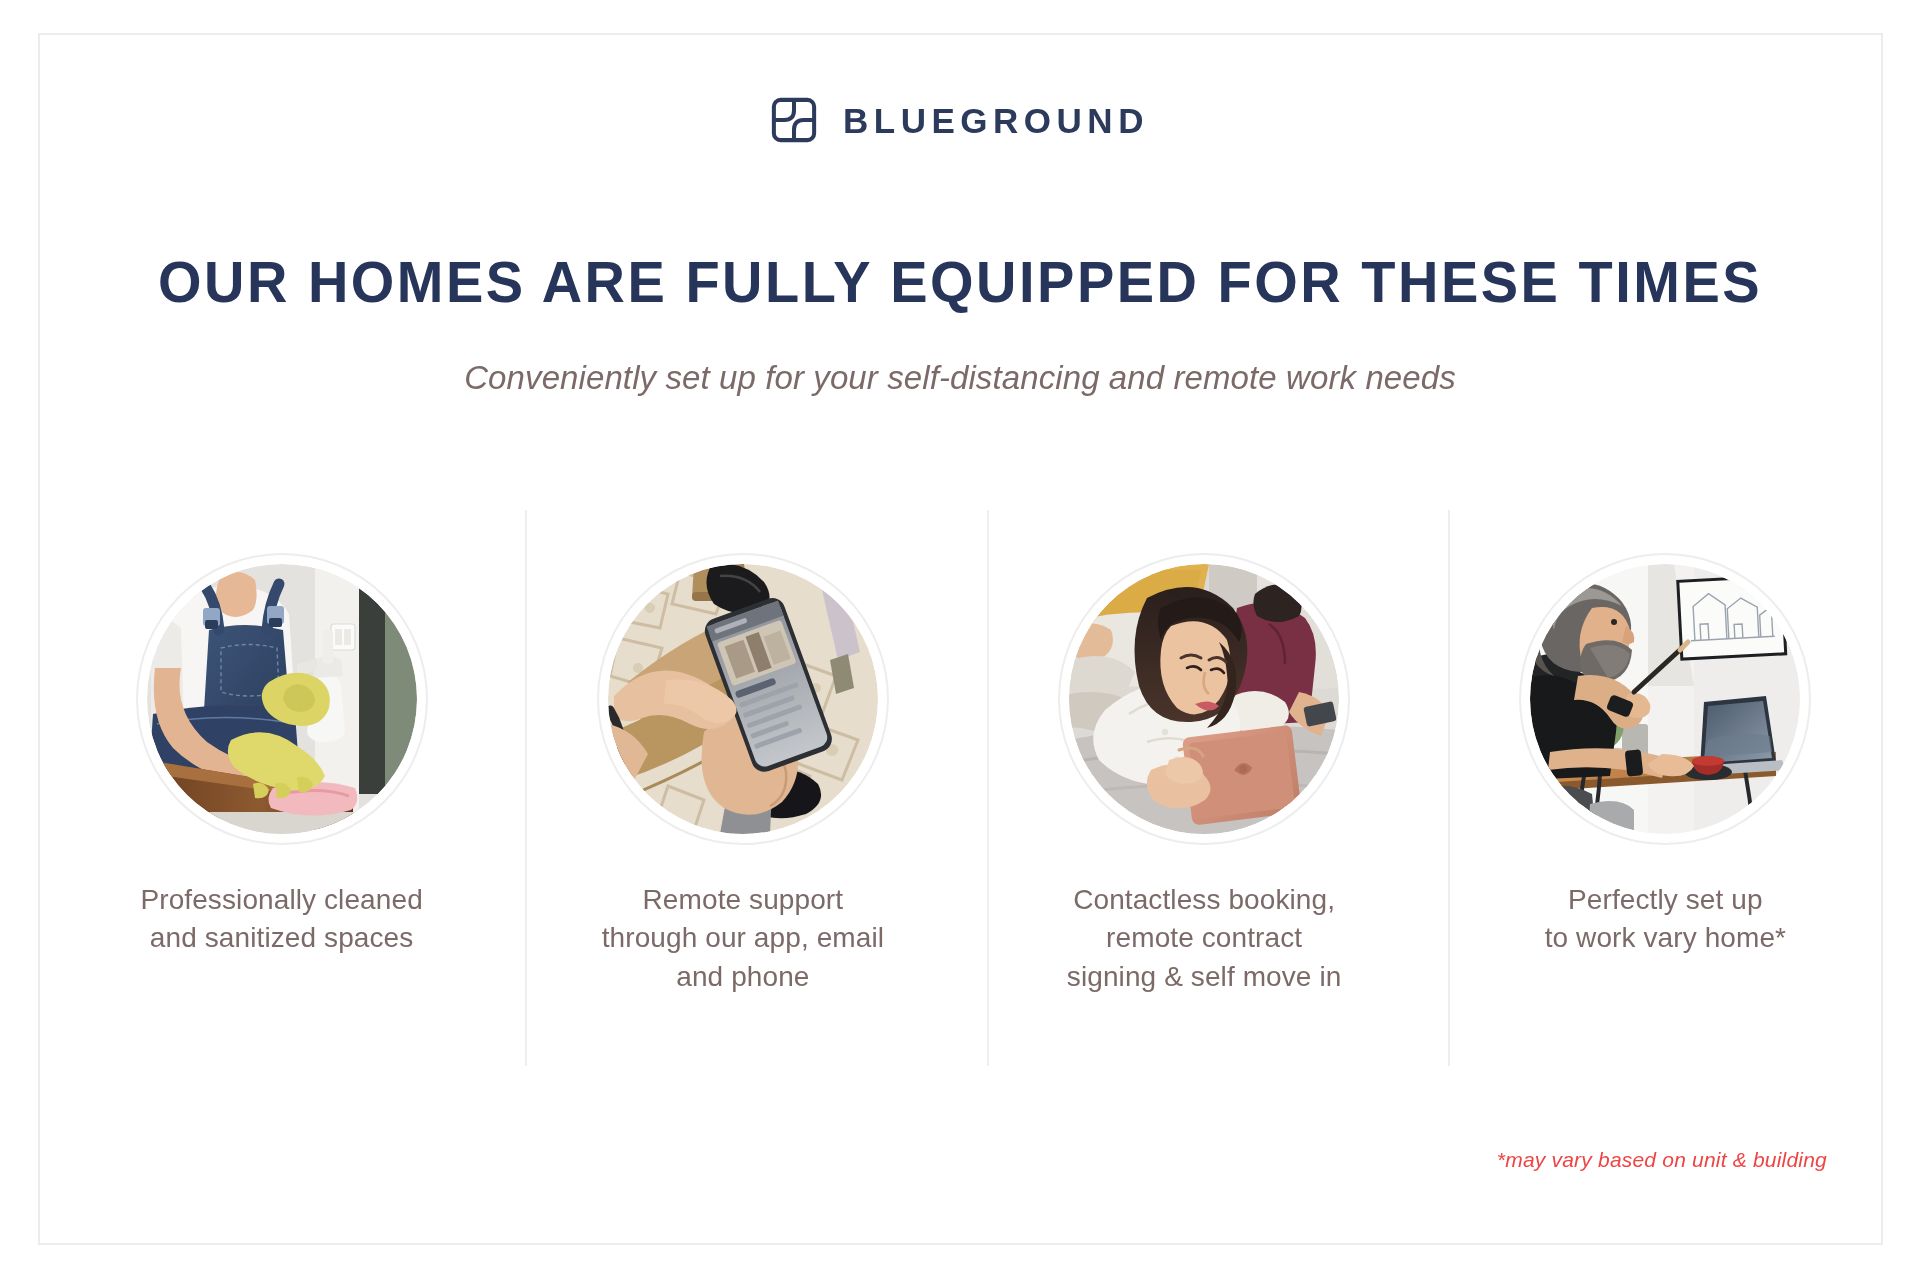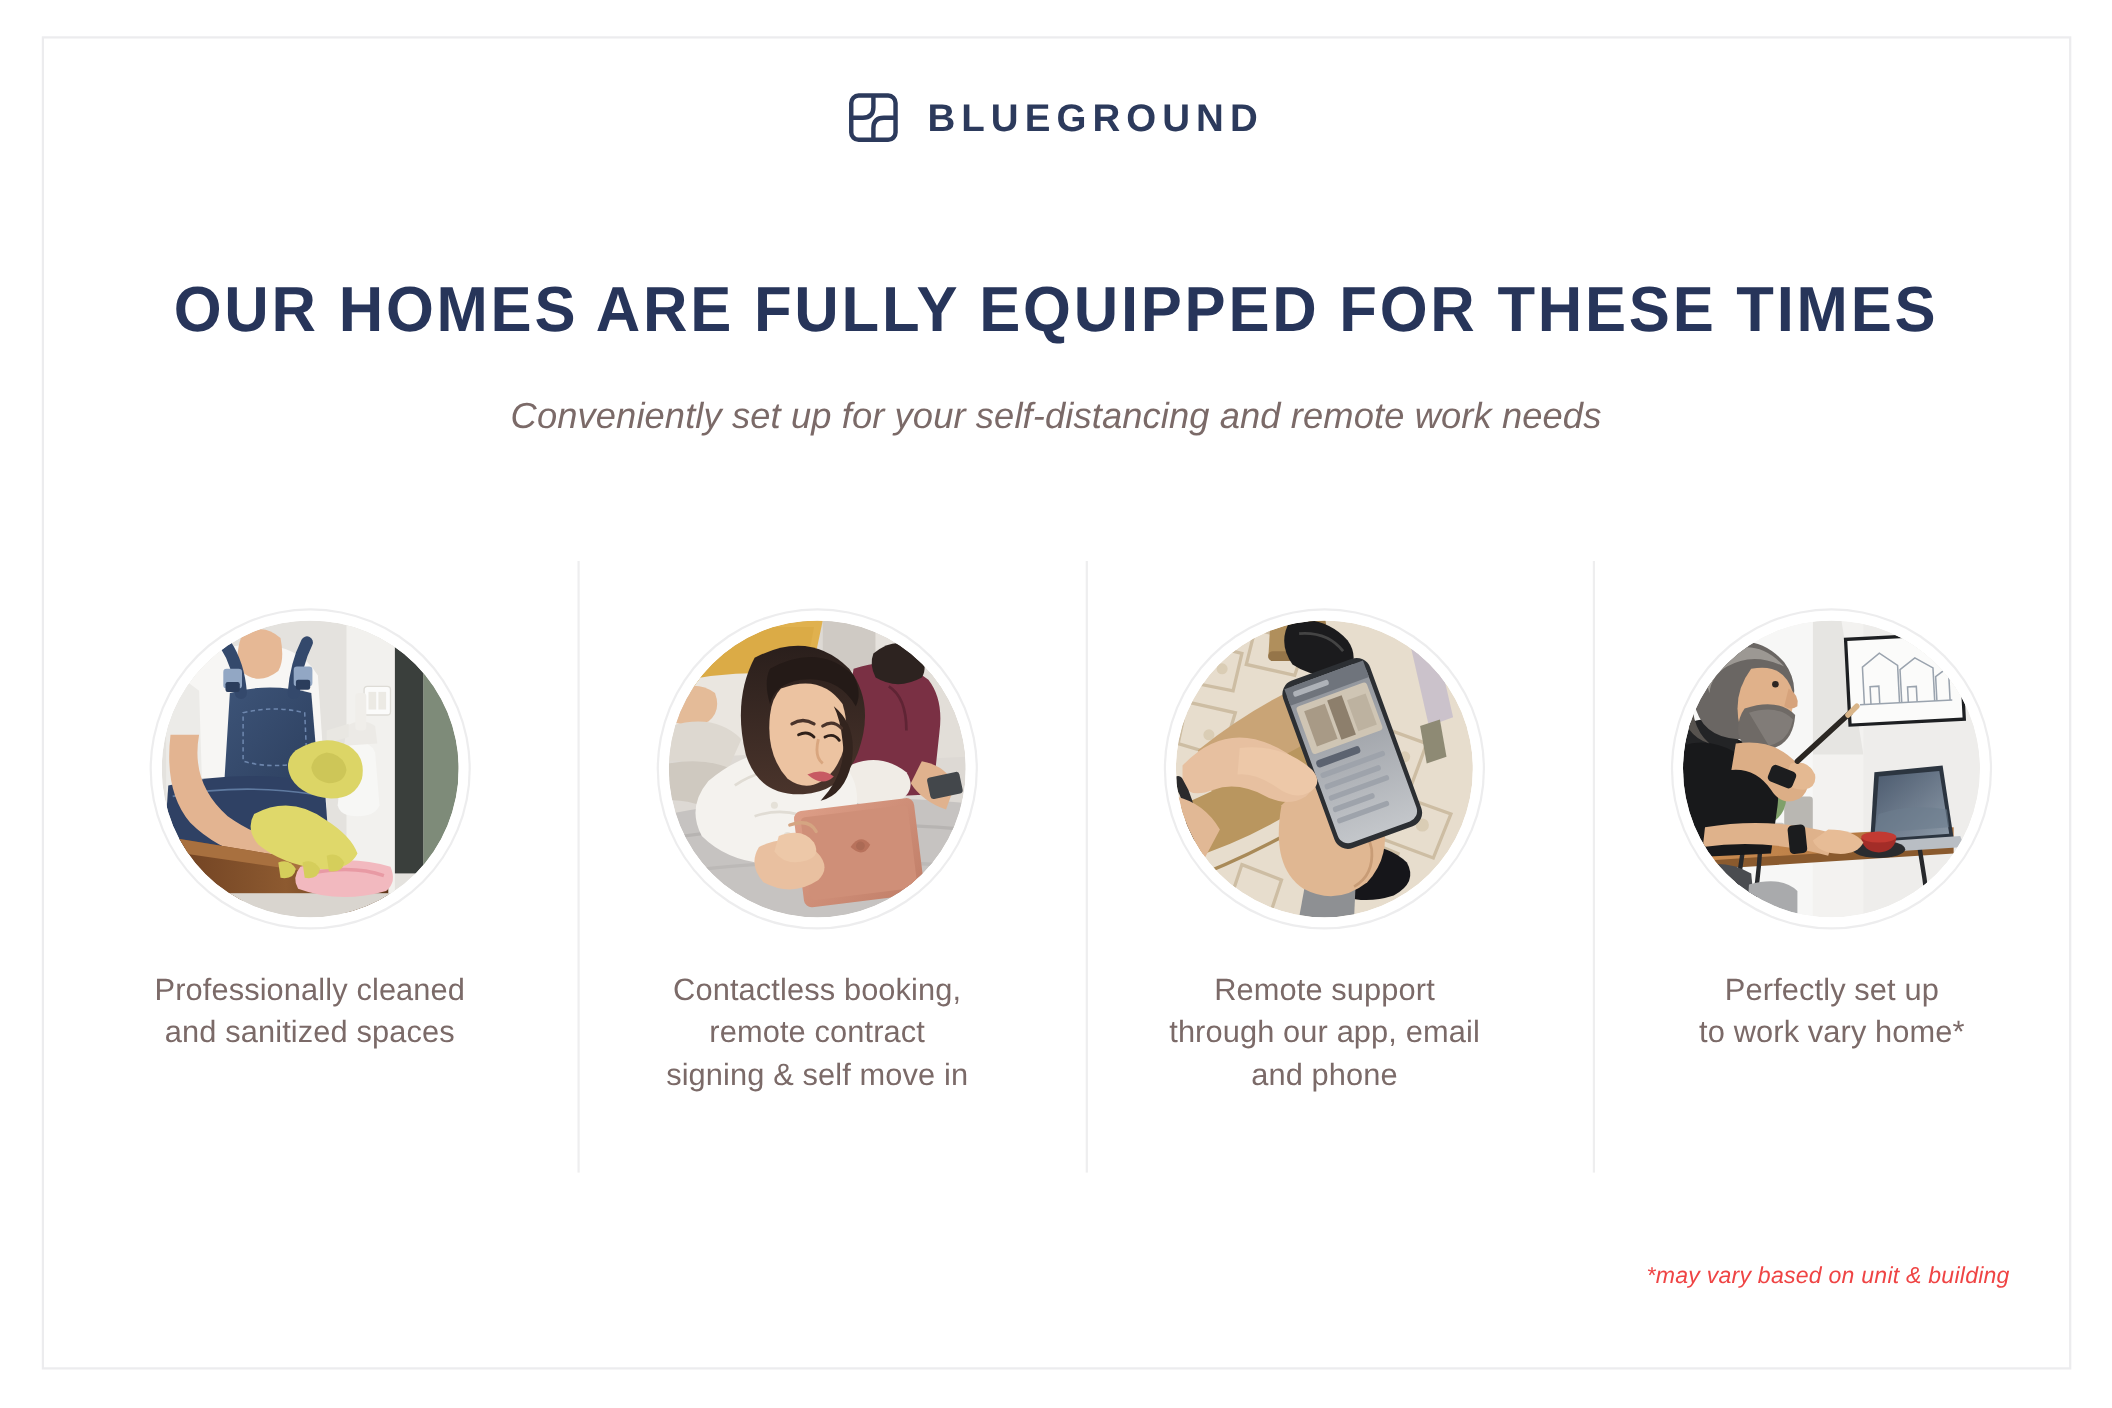--- a/index.html
+++ b/index.html
@@ -30,21 +30,21 @@
     height: 1212px;
     box-sizing: border-box;
     border: 2px solid #ececee;
     background: #ffffff;
   }
 
   
   .brand {
     position: absolute;
     left: 0;
-    top: 84px;
+    top: 97px;
     width: 1920px;
     display: flex;
     align-items: center;
     justify-content: center;
     gap: 26px;
   }
   .brand-mark {
     width: 46px;
     height: 46px;
     display: block;
@@ -254,104 +254,20 @@
               <rect x="176" y="66" width="10" height="34" rx="3" fill="#f0eeea"></rect>
 
               <path d="M122 118 q26 -16 48 -4 q16 10 12 30 q-6 18 -28 18 q-26 -2 -36 -18 q-8 -16 4 -26z" fill="#dcd566"></path>
               <path d="M150 120 q16 2 18 16 q-2 12 -16 12 q-14 -2 -16 -14 q2 -12 14 -14z" fill="#cdc658"></path>
             </g>
           </svg>
         </div>
       </div>
       <div class="caption">Professionally cleaned
 and sanitized spaces</div>
-    </div>
-
-    <div class="feature">
-      <div class="thumb">
-        <div class="thumb-inner">
-          <svg viewBox="0 0 270 270" xmlns="http://www.w3.org/2000/svg">
-            <defs>
-              <clipPath id="c3">
-                  <circle cx="135" cy="135" r="135"></circle>
-                </clipPath>
-              <linearGradient id="rosegold" x1="0" y1="0" x2="1" y2="1">
-                <stop offset="0%" stop-color="#dd9e87"></stop>
-                  <stop offset="100%" stop-color="#c07e68"></stop>
-              </linearGradient>
-              <linearGradient id="hair3" x1="0" y1="0" x2="0" y2="1">
-                <stop offset="0%" stop-color="#2a1f1c"></stop>
-                  <stop offset="100%" stop-color="#4a342b"></stop>
-              </linearGradient>
-            </defs>
-            <g clip-path="url(#c3)">
-
-              <rect x="0" y="0" width="270" height="270" fill="#ddd9d4"></rect>
-
-              <path d="M18 0 l122 0 l-14 66 l-116 0z" fill="#e0b14e"></path>
-              <path d="M24 6 l108 0 l-10 54 l-104 0z" fill="#d7a63f" opacity="0.55"></path>
-              <rect x="140" y="0" width="48" height="52" fill="#cfcac4"></rect>
-              <rect x="188" y="0" width="82" height="60" fill="#e6e2dd"></rect>
-
-              <path d="M0 58 q70 -18 150 -4 l0 64 -150 8z" fill="#eae6e0"></path>
-              <path d="M150 48 q60 -10 120 6 l0 70 -120 6z" fill="#e2ded8"></path>
-
-              <path d="M0 176 q120 -24 270 -10 l0 104 -270 0z" fill="#c6c3c1"></path>
-              <path d="M0 198 q130 -20 270 -8" stroke="#b7b4b2" stroke-width="3" fill="none"></path>
-              <path d="M0 230 q130 -18 270 -6" stroke="#bcb9b7" stroke-width="3" fill="none"></path>
-
-              <path d="M168 44 q38 -14 68 10 q14 18 10 48 l-6 56 -76 4 q-8 -60 4 -118z" fill="#7a3044"></path>
-              <path d="M186 30 q22 -18 42 -2 q8 14 2 24 q-22 12 -42 0 q-6 -12 -2 -22z" fill="#2d2320"></path>
-              <path d="M230 128 q22 4 30 22 l-8 22 q-22 -8 -32 -24z" fill="#e0b28e"></path>
-              <rect x="236" y="140" width="30" height="20" rx="3" fill="#43474b" transform="rotate(-12 251 150)"></rect>
-              <path d="M200 60 q16 10 16 40" stroke="#5f2434" stroke-width="2.5" fill="none"></path>
-
-              <path d="M160 134 q30 -16 56 4 q10 16 -6 26 q-32 12 -52 -6 q-8 -14 2 -24z" fill="#f0ece6"></path>
-
-              <path d="M0 68 q22 -16 42 -2 q6 16 -6 26 q-24 8 -38 -4z" fill="#e4bb98"></path>
-              <path d="M2 96 q40 -12 64 12 l-16 36 q-34 -20 -54 -16z" fill="#ddd8d0"></path>
-              <path d="M0 130 q46 -8 74 16 l-10 40 q-40 -26 -68 -22z" fill="#cfc9c0"></path>
-
-              <path d="M36 146 q52 -44 116 -20 q24 16 18 50 q-6 36 -48 44 q-60 8 -92 -24 q-14 -26 6 -50z" fill="#f4f2ee"></path>
-              <path d="M60 150 q32 -22 68 -8" stroke="#e0dcd4" stroke-width="2.5" fill="none"></path>
-              <path d="M78 178 q30 -10 58 6" stroke="#e0dcd4" stroke-width="2.5" fill="none"></path>
-              <circle cx="108" cy="196" r="3.6" fill="#e5e1d8"></circle>
-              <circle cx="96" cy="168" r="3.2" fill="#e5e1d8"></circle>
-
-              <path d="M78 34 q50 -26 86 10 q24 32 8 76 q-14 36 -50 38 q-40 2 -52 -36 q-12 -50 8 -88z" fill="url(#hair3)"></path>
-
-              <path d="M102 62 q36 -14 56 14 q10 34 -8 60 q-20 24 -42 8 q-20 -22 -16 -58 q2 -16 10 -24z" fill="#ecc3a1"></path>
-
-              <path d="M92 44 q44 -24 76 6 q8 16 2 28 q-16 -28 -50 -24 q-24 4 -28 22 q-6 -20 0 -32z" fill="#241a17"></path>
-              <path d="M150 78 q22 18 16 52 q-6 28 -28 34 q24 -26 20 -54 q-2 -20 -8 -32z" fill="#33241e"></path>
-
-              <path d="M112 94 q10 -6 20 0" stroke="#4a342b" stroke-width="3" fill="none" stroke-linecap="round"></path>
-              <path d="M140 96 q9 -6 17 2" stroke="#4a342b" stroke-width="3" fill="none" stroke-linecap="round"></path>
-              <path d="M118 104 q8 -4 14 2" stroke="#2f2019" stroke-width="2.6" fill="none" stroke-linecap="round"></path>
-              <path d="M142 106 q8 -4 13 3" stroke="#2f2019" stroke-width="2.6" fill="none" stroke-linecap="round"></path>
-              <path d="M136 108 q-4 16 4 22" stroke="#d9a67f" stroke-width="2.6" fill="none"></path>
-              <path d="M126 140 q14 -6 24 2 q-10 10 -24 -2z" fill="#c75a63"></path>
-
-              <g transform="rotate(-7 166 212)">
-                <rect x="118" y="168" width="110" height="88" rx="7" fill="url(#rosegold)"></rect>
-                <rect x="124" y="174" width="98" height="76" rx="4" fill="#cf8f78"></rect>
-                <path d="M166 206 q10 -12 18 0 q-8 12 -18 0z" fill="#b8725c"></path>
-                <circle cx="175" cy="206" r="4" fill="#ab6a55"></circle>
-              </g>
-
-              <path d="M82 206 q28 -14 52 4 q14 14 2 26 q-24 16 -50 2 q-14 -16 -4 -32z" fill="#e9c0a0"></path>
-              <path d="M100 196 q22 -8 32 6 q6 12 -6 16 q-20 6 -30 -8z" fill="#edc8a8"></path>
-              <path d="M110 186 q18 -6 24 6" stroke="#d5a582" stroke-width="3" fill="none" stroke-linecap="round"></path>
-            </g>
-          </svg>
-        </div>
-      </div>
-      <div class="caption">Contactless booking,
-remote contract
-signing &amp; self move in</div>
     </div>
 
     <div class="feature">
       <div class="thumb">
         <div class="thumb-inner">
           <svg viewBox="0 0 270 270" xmlns="http://www.w3.org/2000/svg">
             <defs>
               <clipPath id="c2">
                   <circle cx="135" cy="135" r="135"></circle>
                 </clipPath>
@@ -431,20 +347,104 @@
       <div class="caption">Remote support
 through our app, email
 and phone</div>
     </div>
 
     <div class="feature">
       <div class="thumb">
         <div class="thumb-inner">
           <svg viewBox="0 0 270 270" xmlns="http://www.w3.org/2000/svg">
             <defs>
+              <clipPath id="c3">
+                  <circle cx="135" cy="135" r="135"></circle>
+                </clipPath>
+              <linearGradient id="rosegold" x1="0" y1="0" x2="1" y2="1">
+                <stop offset="0%" stop-color="#dd9e87"></stop>
+                  <stop offset="100%" stop-color="#c07e68"></stop>
+              </linearGradient>
+              <linearGradient id="hair3" x1="0" y1="0" x2="0" y2="1">
+                <stop offset="0%" stop-color="#2a1f1c"></stop>
+                  <stop offset="100%" stop-color="#4a342b"></stop>
+              </linearGradient>
+            </defs>
+            <g clip-path="url(#c3)">
+
+              <rect x="0" y="0" width="270" height="270" fill="#ddd9d4"></rect>
+
+              <path d="M18 0 l122 0 l-14 66 l-116 0z" fill="#e0b14e"></path>
+              <path d="M24 6 l108 0 l-10 54 l-104 0z" fill="#d7a63f" opacity="0.55"></path>
+              <rect x="140" y="0" width="48" height="52" fill="#cfcac4"></rect>
+              <rect x="188" y="0" width="82" height="60" fill="#e6e2dd"></rect>
+
+              <path d="M0 58 q70 -18 150 -4 l0 64 -150 8z" fill="#eae6e0"></path>
+              <path d="M150 48 q60 -10 120 6 l0 70 -120 6z" fill="#e2ded8"></path>
+
+              <path d="M0 176 q120 -24 270 -10 l0 104 -270 0z" fill="#c6c3c1"></path>
+              <path d="M0 198 q130 -20 270 -8" stroke="#b7b4b2" stroke-width="3" fill="none"></path>
+              <path d="M0 230 q130 -18 270 -6" stroke="#bcb9b7" stroke-width="3" fill="none"></path>
+
+              <path d="M168 44 q38 -14 68 10 q14 18 10 48 l-6 56 -76 4 q-8 -60 4 -118z" fill="#7a3044"></path>
+              <path d="M186 30 q22 -18 42 -2 q8 14 2 24 q-22 12 -42 0 q-6 -12 -2 -22z" fill="#2d2320"></path>
+              <path d="M230 128 q22 4 30 22 l-8 22 q-22 -8 -32 -24z" fill="#e0b28e"></path>
+              <rect x="236" y="140" width="30" height="20" rx="3" fill="#43474b" transform="rotate(-12 251 150)"></rect>
+              <path d="M200 60 q16 10 16 40" stroke="#5f2434" stroke-width="2.5" fill="none"></path>
+
+              <path d="M160 134 q30 -16 56 4 q10 16 -6 26 q-32 12 -52 -6 q-8 -14 2 -24z" fill="#f0ece6"></path>
+
+              <path d="M0 68 q22 -16 42 -2 q6 16 -6 26 q-24 8 -38 -4z" fill="#e4bb98"></path>
+              <path d="M2 96 q40 -12 64 12 l-16 36 q-34 -20 -54 -16z" fill="#ddd8d0"></path>
+              <path d="M0 130 q46 -8 74 16 l-10 40 q-40 -26 -68 -22z" fill="#cfc9c0"></path>
+
+              <path d="M36 146 q52 -44 116 -20 q24 16 18 50 q-6 36 -48 44 q-60 8 -92 -24 q-14 -26 6 -50z" fill="#f4f2ee"></path>
+              <path d="M60 150 q32 -22 68 -8" stroke="#e0dcd4" stroke-width="2.5" fill="none"></path>
+              <path d="M78 178 q30 -10 58 6" stroke="#e0dcd4" stroke-width="2.5" fill="none"></path>
+              <circle cx="108" cy="196" r="3.6" fill="#e5e1d8"></circle>
+              <circle cx="96" cy="168" r="3.2" fill="#e5e1d8"></circle>
+
+              <path d="M78 34 q50 -26 86 10 q24 32 8 76 q-14 36 -50 38 q-40 2 -52 -36 q-12 -50 8 -88z" fill="url(#hair3)"></path>
+
+              <path d="M102 62 q36 -14 56 14 q10 34 -8 60 q-20 24 -42 8 q-20 -22 -16 -58 q2 -16 10 -24z" fill="#ecc3a1"></path>
+
+              <path d="M92 44 q44 -24 76 6 q8 16 2 28 q-16 -28 -50 -24 q-24 4 -28 22 q-6 -20 0 -32z" fill="#241a17"></path>
+              <path d="M150 78 q22 18 16 52 q-6 28 -28 34 q24 -26 20 -54 q-2 -20 -8 -32z" fill="#33241e"></path>
+
+              <path d="M112 94 q10 -6 20 0" stroke="#4a342b" stroke-width="3" fill="none" stroke-linecap="round"></path>
+              <path d="M140 96 q9 -6 17 2" stroke="#4a342b" stroke-width="3" fill="none" stroke-linecap="round"></path>
+              <path d="M118 104 q8 -4 14 2" stroke="#2f2019" stroke-width="2.6" fill="none" stroke-linecap="round"></path>
+              <path d="M142 106 q8 -4 13 3" stroke="#2f2019" stroke-width="2.6" fill="none" stroke-linecap="round"></path>
+              <path d="M136 108 q-4 16 4 22" stroke="#d9a67f" stroke-width="2.6" fill="none"></path>
+              <path d="M126 140 q14 -6 24 2 q-10 10 -24 -2z" fill="#c75a63"></path>
+
+              <g transform="rotate(-7 166 212)">
+                <rect x="118" y="168" width="110" height="88" rx="7" fill="url(#rosegold)"></rect>
+                <rect x="124" y="174" width="98" height="76" rx="4" fill="#cf8f78"></rect>
+                <path d="M166 206 q10 -12 18 0 q-8 12 -18 0z" fill="#b8725c"></path>
+                <circle cx="175" cy="206" r="4" fill="#ab6a55"></circle>
+              </g>
+
+              <path d="M82 206 q28 -14 52 4 q14 14 2 26 q-24 16 -50 2 q-14 -16 -4 -32z" fill="#e9c0a0"></path>
+              <path d="M100 196 q22 -8 32 6 q6 12 -6 16 q-20 6 -30 -8z" fill="#edc8a8"></path>
+              <path d="M110 186 q18 -6 24 6" stroke="#d5a582" stroke-width="3" fill="none" stroke-linecap="round"></path>
+            </g>
+          </svg>
+        </div>
+      </div>
+      <div class="caption">Contactless booking,
+remote contract
+signing &amp; self move in</div>
+    </div>
+
+    <div class="feature">
+      <div class="thumb">
+        <div class="thumb-inner">
+          <svg viewBox="0 0 270 270" xmlns="http://www.w3.org/2000/svg">
+            <defs>
               <clipPath id="c4">
                   <circle cx="135" cy="135" r="135"></circle>
                 </clipPath>
               <linearGradient id="lap4" x1="0" y1="0" x2="1" y2="1">
                 <stop offset="0%" stop-color="#4b5a6e"></stop>
                   <stop offset="100%" stop-color="#8d9aa8"></stop>
               </linearGradient>
               <linearGradient id="desk4" x1="0" y1="0" x2="1" y2="0">
                 <stop offset="0%" stop-color="#c98b50"></stop>
                   <stop offset="100%" stop-color="#a96f3b"></stop>

